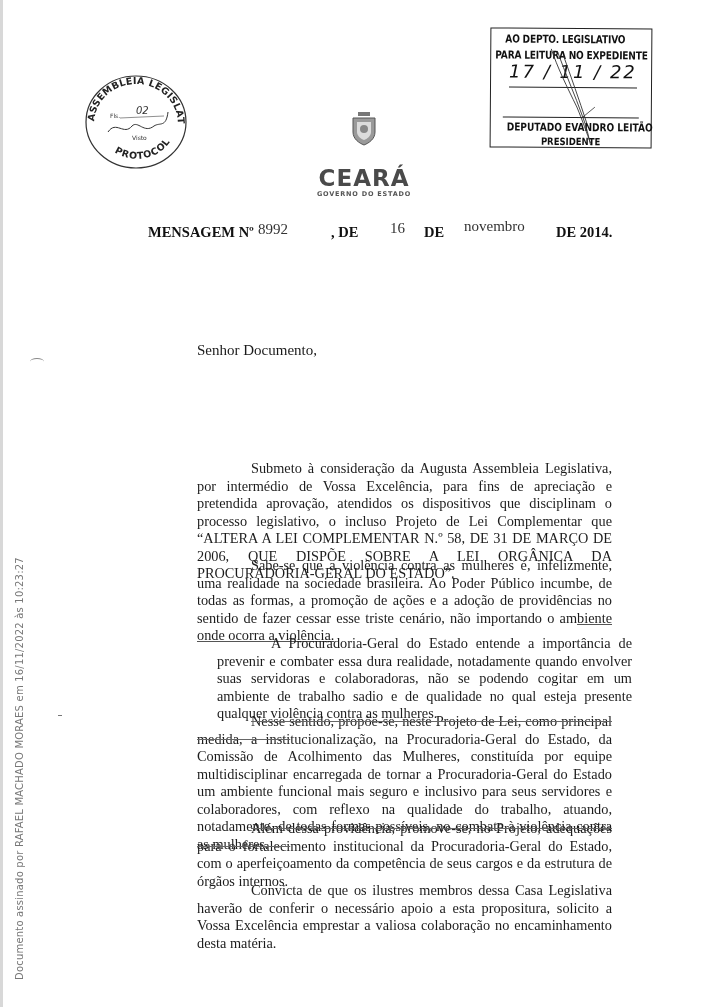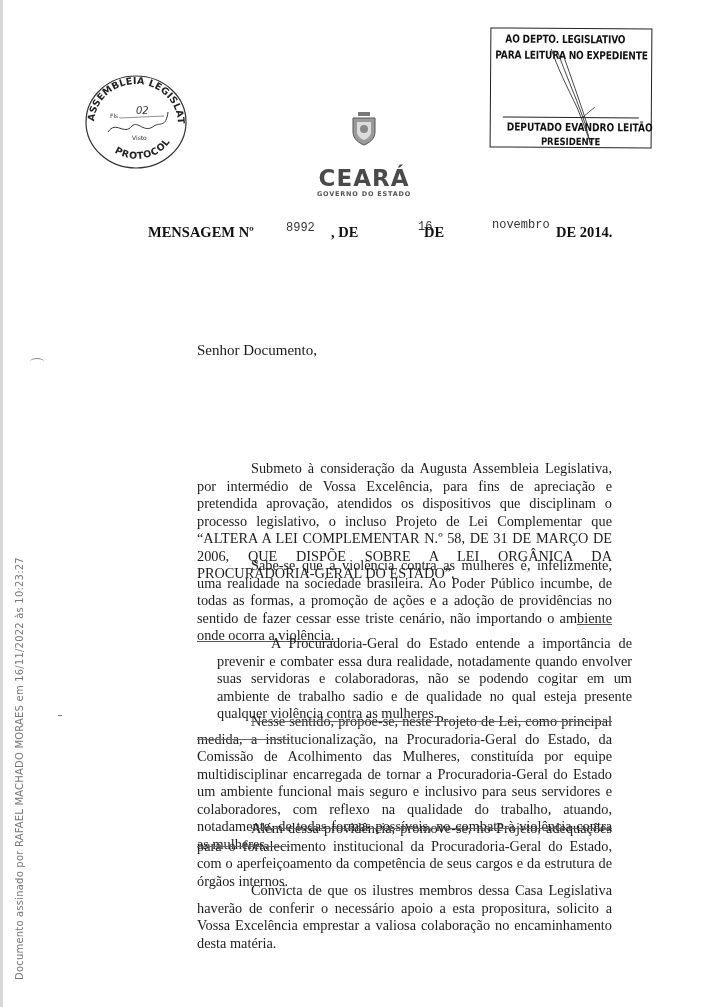--- a/index.html
+++ b/index.html
@@ -34,21 +34,21 @@
 
   
   .logo { left: 312px; top: 112px; width: 104px; text-align: center; }
   .logo .crest { width: 30px; height: 34px; margin: 0 auto; }
   .logo .brand { font-family: "DejaVu Sans", sans-serif; font-weight: bold; font-size: 23px; letter-spacing: 1px; color: #4a4a4a; line-height: 24px; margin-top: 16px; }
   .logo .sub { font-family: "DejaVu Sans", sans-serif; font-size: 6.5px; letter-spacing: 0.8px; color: #555; font-weight: bold; }
 
   
   .msg-line { top: 220px; left: 148px; width: 470px; height: 24px; font-weight: bold; font-size: 14.5px; color: #111; }
   .msg-line span { position: absolute; top: 4px; white-space: nowrap; }
-  .hand { font-family: Liberation Mono, monospace; font-weight: normal !important; font-size: 12px; color: #333; margin-left: 28px; }
+  .hand { font-family: Liberation Serif, serif; font-weight: normal !important; font-size: 15px; color: #333; }
 
   .salutation { left: 197px; top: 342px; font-size: 15px; }
 
   .para {
     left: 197px; width: 415px; font-size: 14.3px; line-height: 17.5px;
     text-align: justify; text-indent: 0; color: #1c1c1c;
   }
   .para .first { display: block; text-indent: 54px; }
   .para p { margin: 0; }
   .bold { font-weight: normal; }
@@ -95,20 +95,21 @@
     <line x1="40" y1="50" x2="84" y2="48" stroke="#444" stroke-width="0.6"></line>
     <text x="56" y="46" font-family="DejaVu Sans, sans-serif" font-size="10" font-style="italic" fill="#333">02</text>
     <path d="M28,64 C36,52 44,68 52,58 C58,52 64,66 74,58 C80,54 86,60 88,44" fill="none" stroke="#333" stroke-width="1"></path>
     <text x="52" y="72" font-family="DejaVu Sans, sans-serif" font-size="6" fill="#333">Visto</text>
   </svg>
 </div>
 
 <div class="abs reading-stamp">
   <div class="l1">AO DEPTO. LEGISLATIVO</div>
   <div class="l2">PARA LEITURA NO EXPEDIENTE</div>
+  <div class="date">17 / 11 / 22</div>
   <div class="sepline"></div>
   <div class="l3">DEPUTADO EVANDRO LEITÃO</div>
   <div class="l4">PRESIDENTE</div>
   <svg class="sig" viewBox="0 0 60 100">
     <path d="M4,2 C10,20 20,40 30,60 C36,74 40,86 44,96 M10,4 C18,26 28,48 36,70 C40,80 42,90 44,98 M16,8 C24,30 32,52 40,76" fill="none" stroke="#333" stroke-width="0.9"></path>
     <path d="M36,70 L48,60" stroke="#333" stroke-width="0.8"></path>
   </svg>
 </div>
 
 <div class="abs logo">

